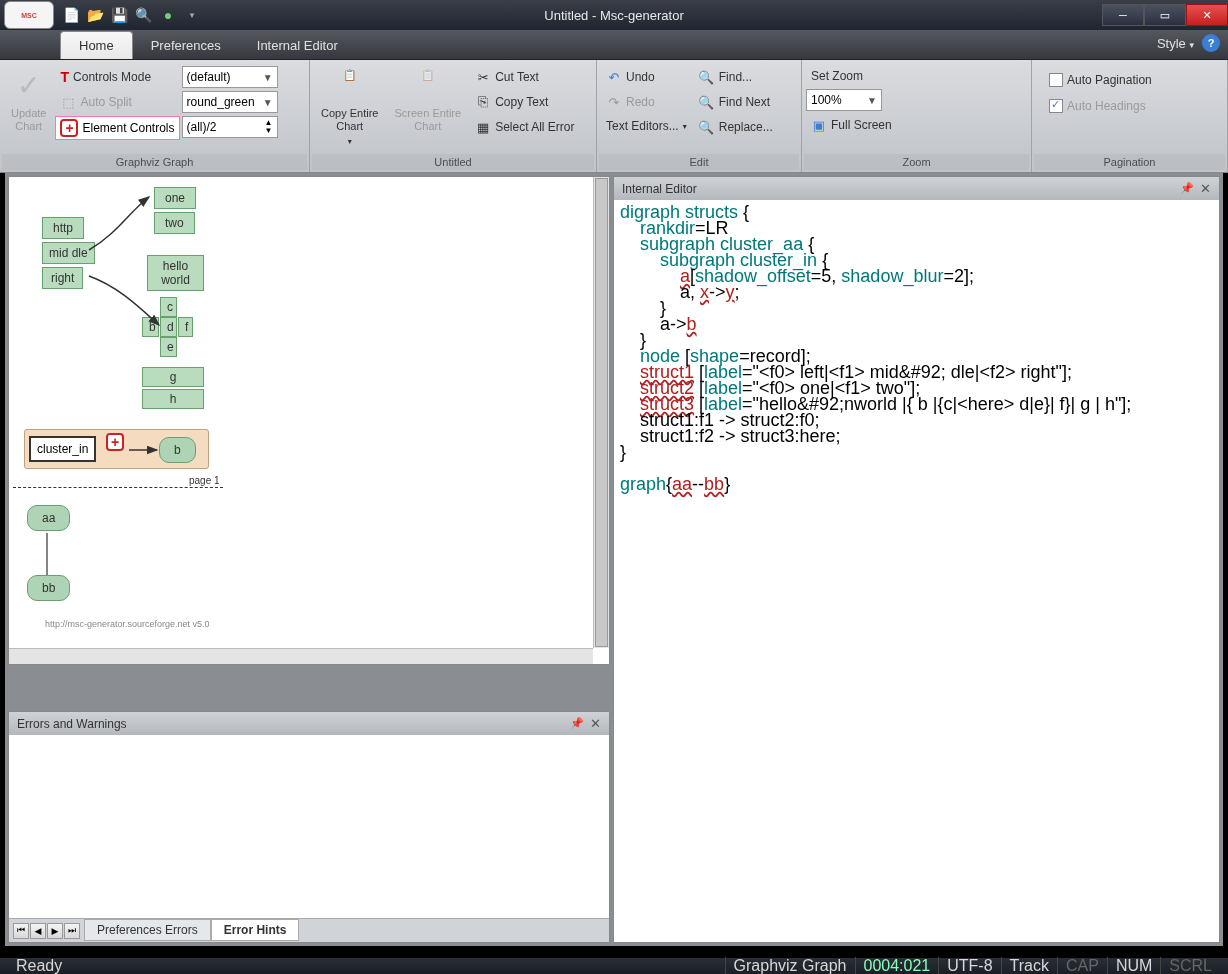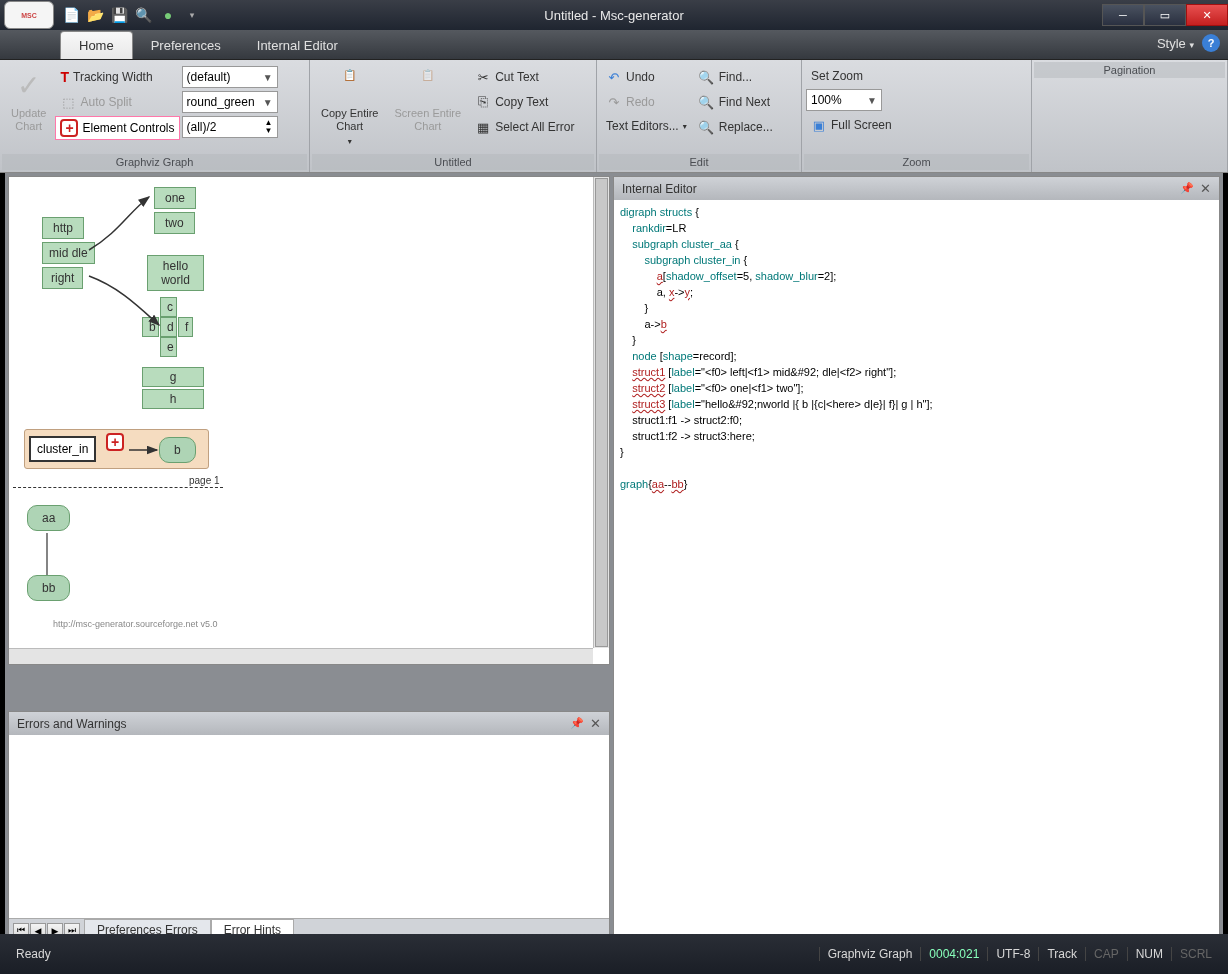--- a/index.html
+++ b/index.html
@@ -52,29 +52,29 @@
 
 .errors-pane { height: 232px; background: #fff; border: 1px solid #888; display: flex; flex-direction: column; margin-top: 43px; }
 .pane-header { background: linear-gradient(to bottom, #cfd2d7, #b4b7bc); padding: 4px 8px; font-size: 12px; color: #333; display: flex; align-items: center; }
 .pane-header .pin { margin-left: auto; font-size: 11px; color: #555; }
 .pane-header .x { margin-left: 6px; font-size: 13px; color: #555; cursor: pointer; }
 .errors-body { flex: 1; background: #fff; }
 .errors-tabs { height: 24px; background: #d0d3d8; display: flex; align-items: center; border-top: 1px solid #aaa; }
 .navbtns { display:flex; gap:1px; padding:1px 4px; }
 .navbtn { width:16px; height:16px; background:linear-gradient(#f4f4f4,#d8d8d8); border:1px solid #999; display:flex; align-items:center; justify-content:center; font-size:9px; }
 .etab { padding: 3px 12px; font-size: 12px; color:#333; border:1px solid #aaa; background:#e4e7ec; margin-top:-1px; }
-.etab.active { background:#fff; font-weight:normal; }
+.etab.active { background:#fff; font-weight:bold; }
 
 .rightcol { flex: 1; background: #fff; border: 1px solid #888; display: flex; flex-direction: column; }
-.editor-body { flex: 1; padding: 4px 6px; font-family: "Courier New", monospace; font-size: 11px; line-height: 16px; white-space: pre; overflow: auto; color: #000; }
+.editor-body { flex: 1; padding: 4px 6px; font-family: "Courier New", monospace; font-size: 18px; line-height: 16px; white-space: pre; overflow: auto; color: #000; }
 .kw { color: #007878; }
 .err { color: #b02020; text-decoration: underline wavy #b02020; }
 
 
-.statusbar { position: absolute; bottom: 0; left: 0; right: 0; height: 40px; background: linear-gradient(to bottom, #2a2e36, #1a1e26); color: #d8d8d8; font-size: 12px; display: flex; align-items: center; padding: 0 8px; }
+.statusbar { position: absolute; bottom: 0; left: 0; right: 0; height: 16px; background: linear-gradient(to bottom, #2a2e36, #1a1e26); color: #d8d8d8; font-size: 16px; display: flex; align-items: center; padding: 0 8px; }
 .statusbar .cell { padding: 0 8px; border-left: 1px solid #444; }
 .statusbar .cell:first-child { border-left: none; }
 .statusbar .spacer { flex: 1; }
 
 
 .gv-node { position: absolute; background: #b8dcbd; border: 1px solid #6aa070; font-size: 12px; text-align: center; padding: 2px 6px; color: #333; }
 .gv-round { border-radius: 10px; background: #aed4b5; padding: 5px 14px; }
 .cluster-box { position:absolute; background:#f5dcc0; border:1px solid #c0a080; border-radius:3px; }
 .inner-box { position:absolute; background:#fff; border:2px solid #333; font-size:12px; padding:4px 6px; }
 svg.arrows { position:absolute; top:0; left:0; pointer-events:none; }
@@ -118,21 +118,21 @@
   <div class="rgroup" style="width:310px">
     <div class="rgroup-body">
       <div class="rbtn rbtn-big disabled">
         <span class="icon" style="color:#bbb;font-size:28px">✓</span>
         <span style="white-space:pre-line">Update
 Chart</span>
       </div>
       <div class="vcol" style="gap:3px;margin-top:2px">
         <div class="rbtn">
             <span class="track-icon">T</span>
-            <span>Tracking Width</span>
+            <span>Controls Mode</span>
           </div>
         <div class="rbtn disabled">
             <span class="icon-sm">⬚</span>
             <span>Auto Split</span>
           </div>
         <div class="element-controls">
             <span class="red-plus">+</span>
             <span>Element Controls</span>
           </div>
       </div>
@@ -232,20 +232,32 @@
         <div class="rbtn">
             <span class="icon-sm" style="color:#3a7fd6">▣</span>
             <span>Full Screen</span>
           </div>
       </div>
     </div>
     <div class="rgroup-label">Zoom</div>
   </div>
 
   <div class="rgroup" style="flex:1">
+    <div class="rgroup-body">
+      <div class="vcol" style="gap:6px;margin-top:6px;padding-left:8px">
+        <div class="rbtn">
+            <span class="cbox"></span>
+            <span>Auto Pagination</span>
+          </div>
+        <div class="rbtn disabled">
+            <span class="cbox checked"></span>
+            <span>Auto Headings</span>
+          </div>
+      </div>
+    </div>
     <div class="rgroup-label">Pagination</div>
   </div>
 </div>
 
 <div class="mainarea">
   <div class="leftcol">
     <div class="preview-pane">
 
       <div class="gv-node" style="left:33px;top:40px;padding:3px 10px">http</div>
       <div class="gv-node" style="left:33px;top:65px;padding:3px 6px"><span>mid</span> <span>dle</span></div>
@@ -267,21 +279,21 @@
       <div class="cluster-box" style="left:15px;top:252px;width:185px;height:40px"></div>
       <div class="inner-box" style="left:20px;top:259px">cluster_in</div>
       <div style="position:absolute;left:97px;top:256px" class="red-plus">+</div>
       <div class="gv-node gv-round" style="left:150px;top:260px">b</div>
 
       <div class="dashed" style="left:4px;top:310px;width:210px"></div>
       <div class="page-text" style="left:180px;top:298px">page 1</div>
 
       <div class="gv-node gv-round" style="left:18px;top:328px">aa</div>
       <div class="gv-node gv-round" style="left:18px;top:398px">bb</div>
-      <div class="footer-text" style="left:44px;top:442px">http://msc-generator.sourceforge.net v5.0</div>
+      <div class="footer-text" style="left:36px;top:442px">http://msc-generator.sourceforge.net v5.0</div>
 
       <svg class="arrows" width="586" height="520">
         <defs>
             <marker id="ah" markerWidth="8" markerHeight="8" refX="7" refY="3" orient="auto">
               <path d="M0,0 L8,3 L0,6 Z" fill="#333"></path>
             </marker>
           </defs>
         <path d="M80,73 C110,55 120,35 140,20" stroke="#333" fill="none" stroke-width="1.5" marker-end="url(#ah)"></path>
         <path d="M80,99 C110,110 130,130 150,148" stroke="#333" fill="none" stroke-width="1.5" marker-end="url(#ah)"></path>
         <path d="M120,273 L148,273" stroke="#333" fill="none" stroke-width="1.5" marker-end="url(#ah)"></path>

